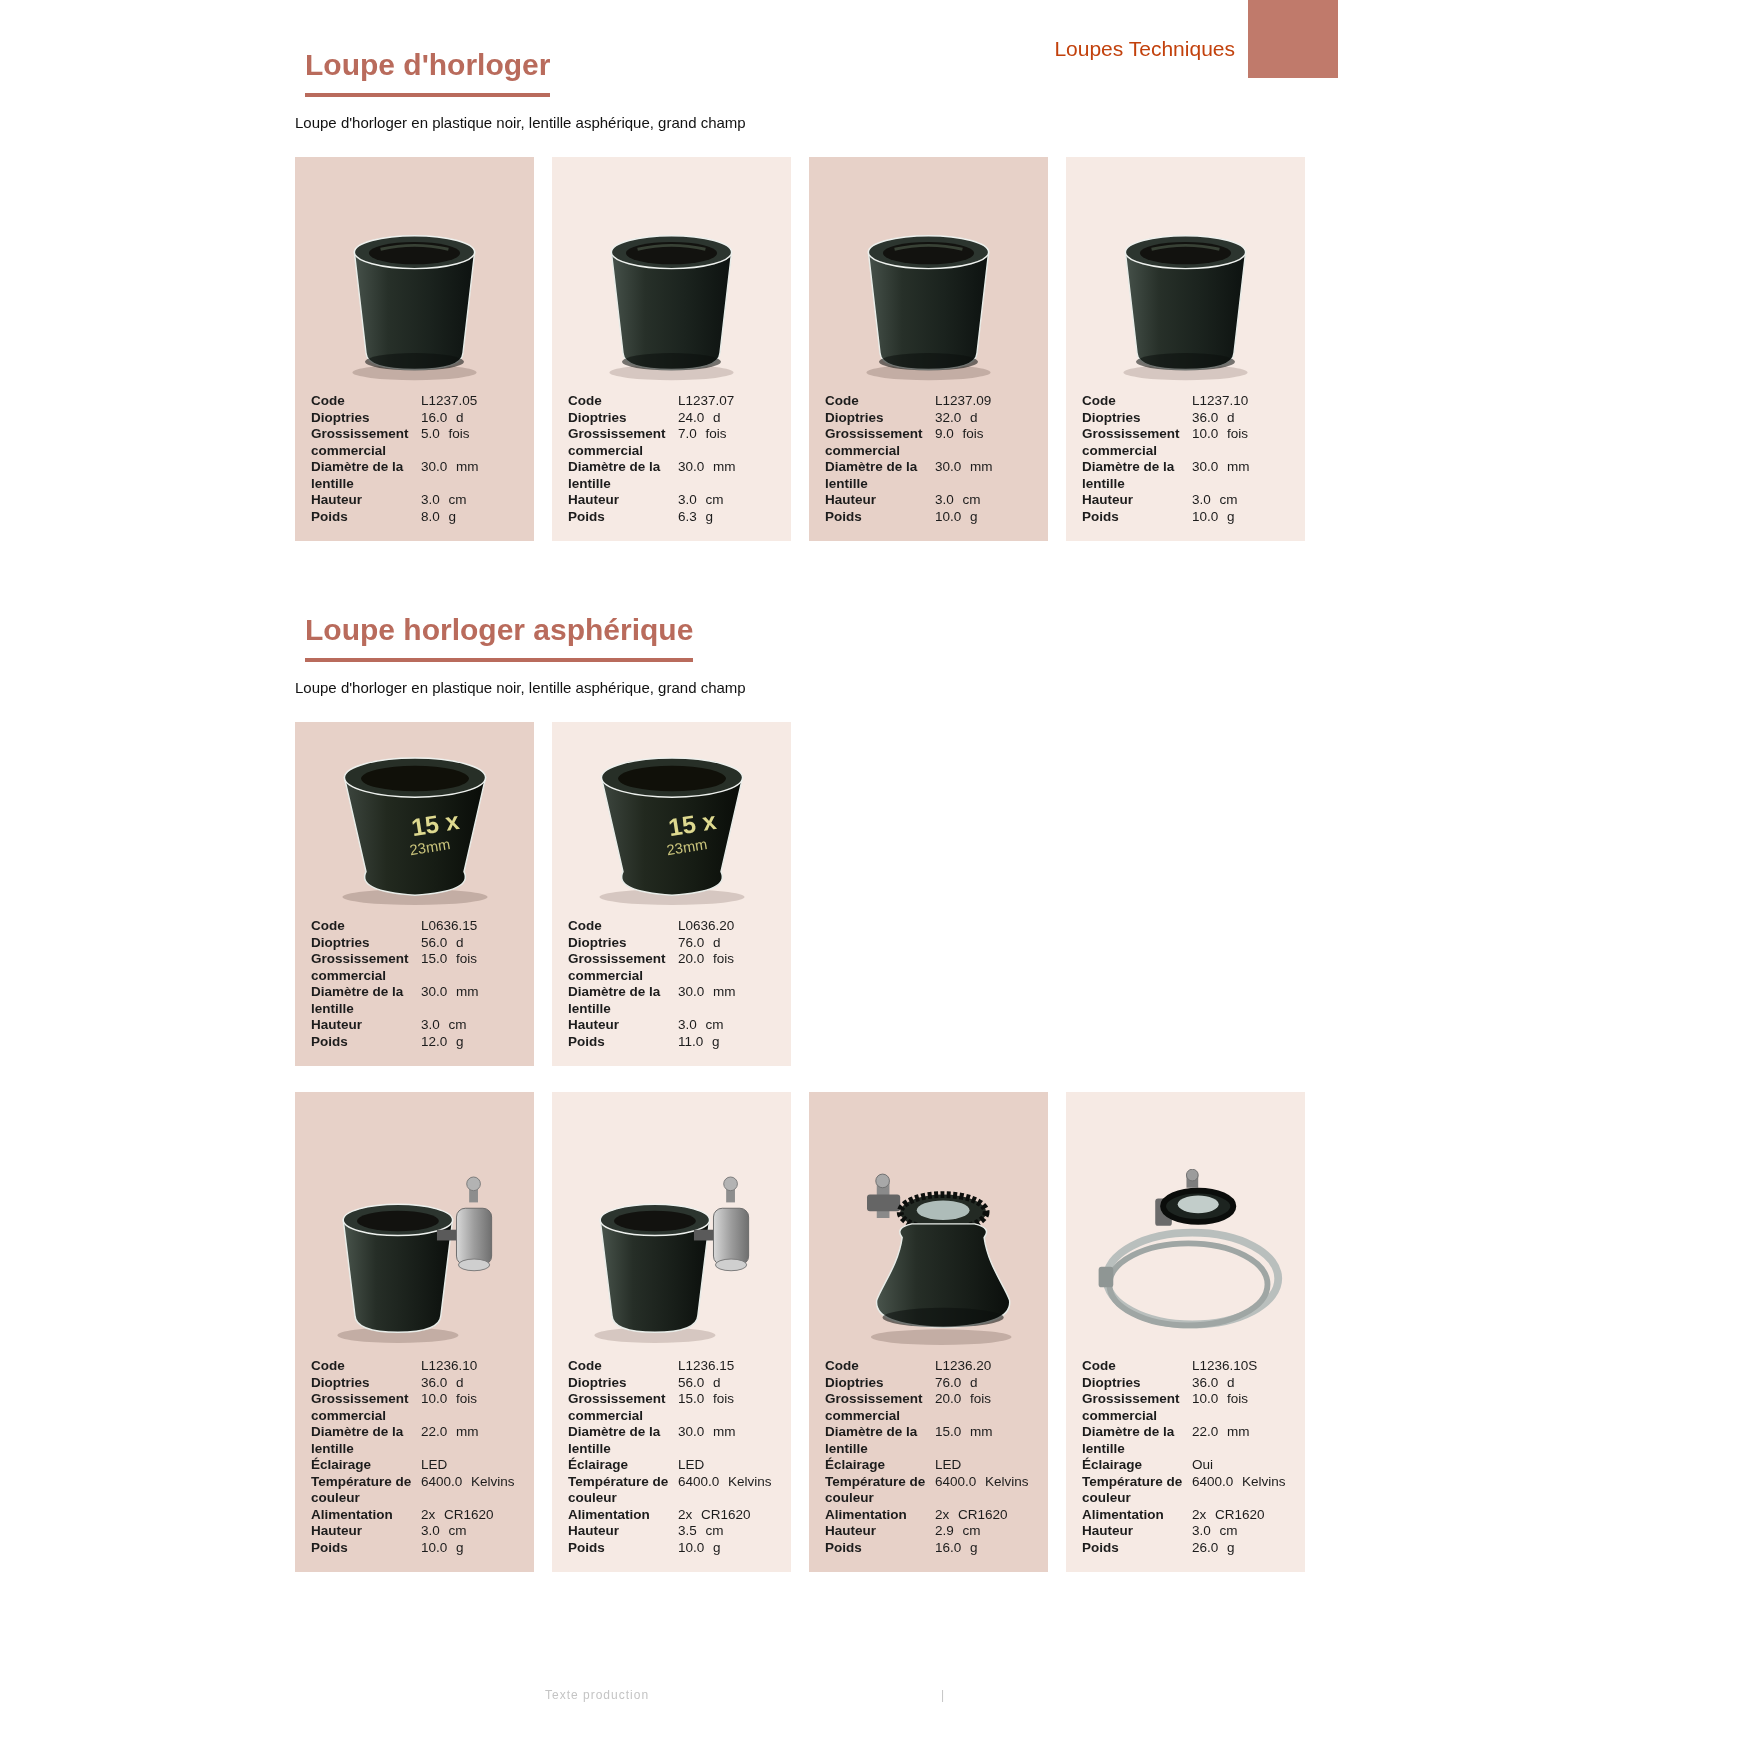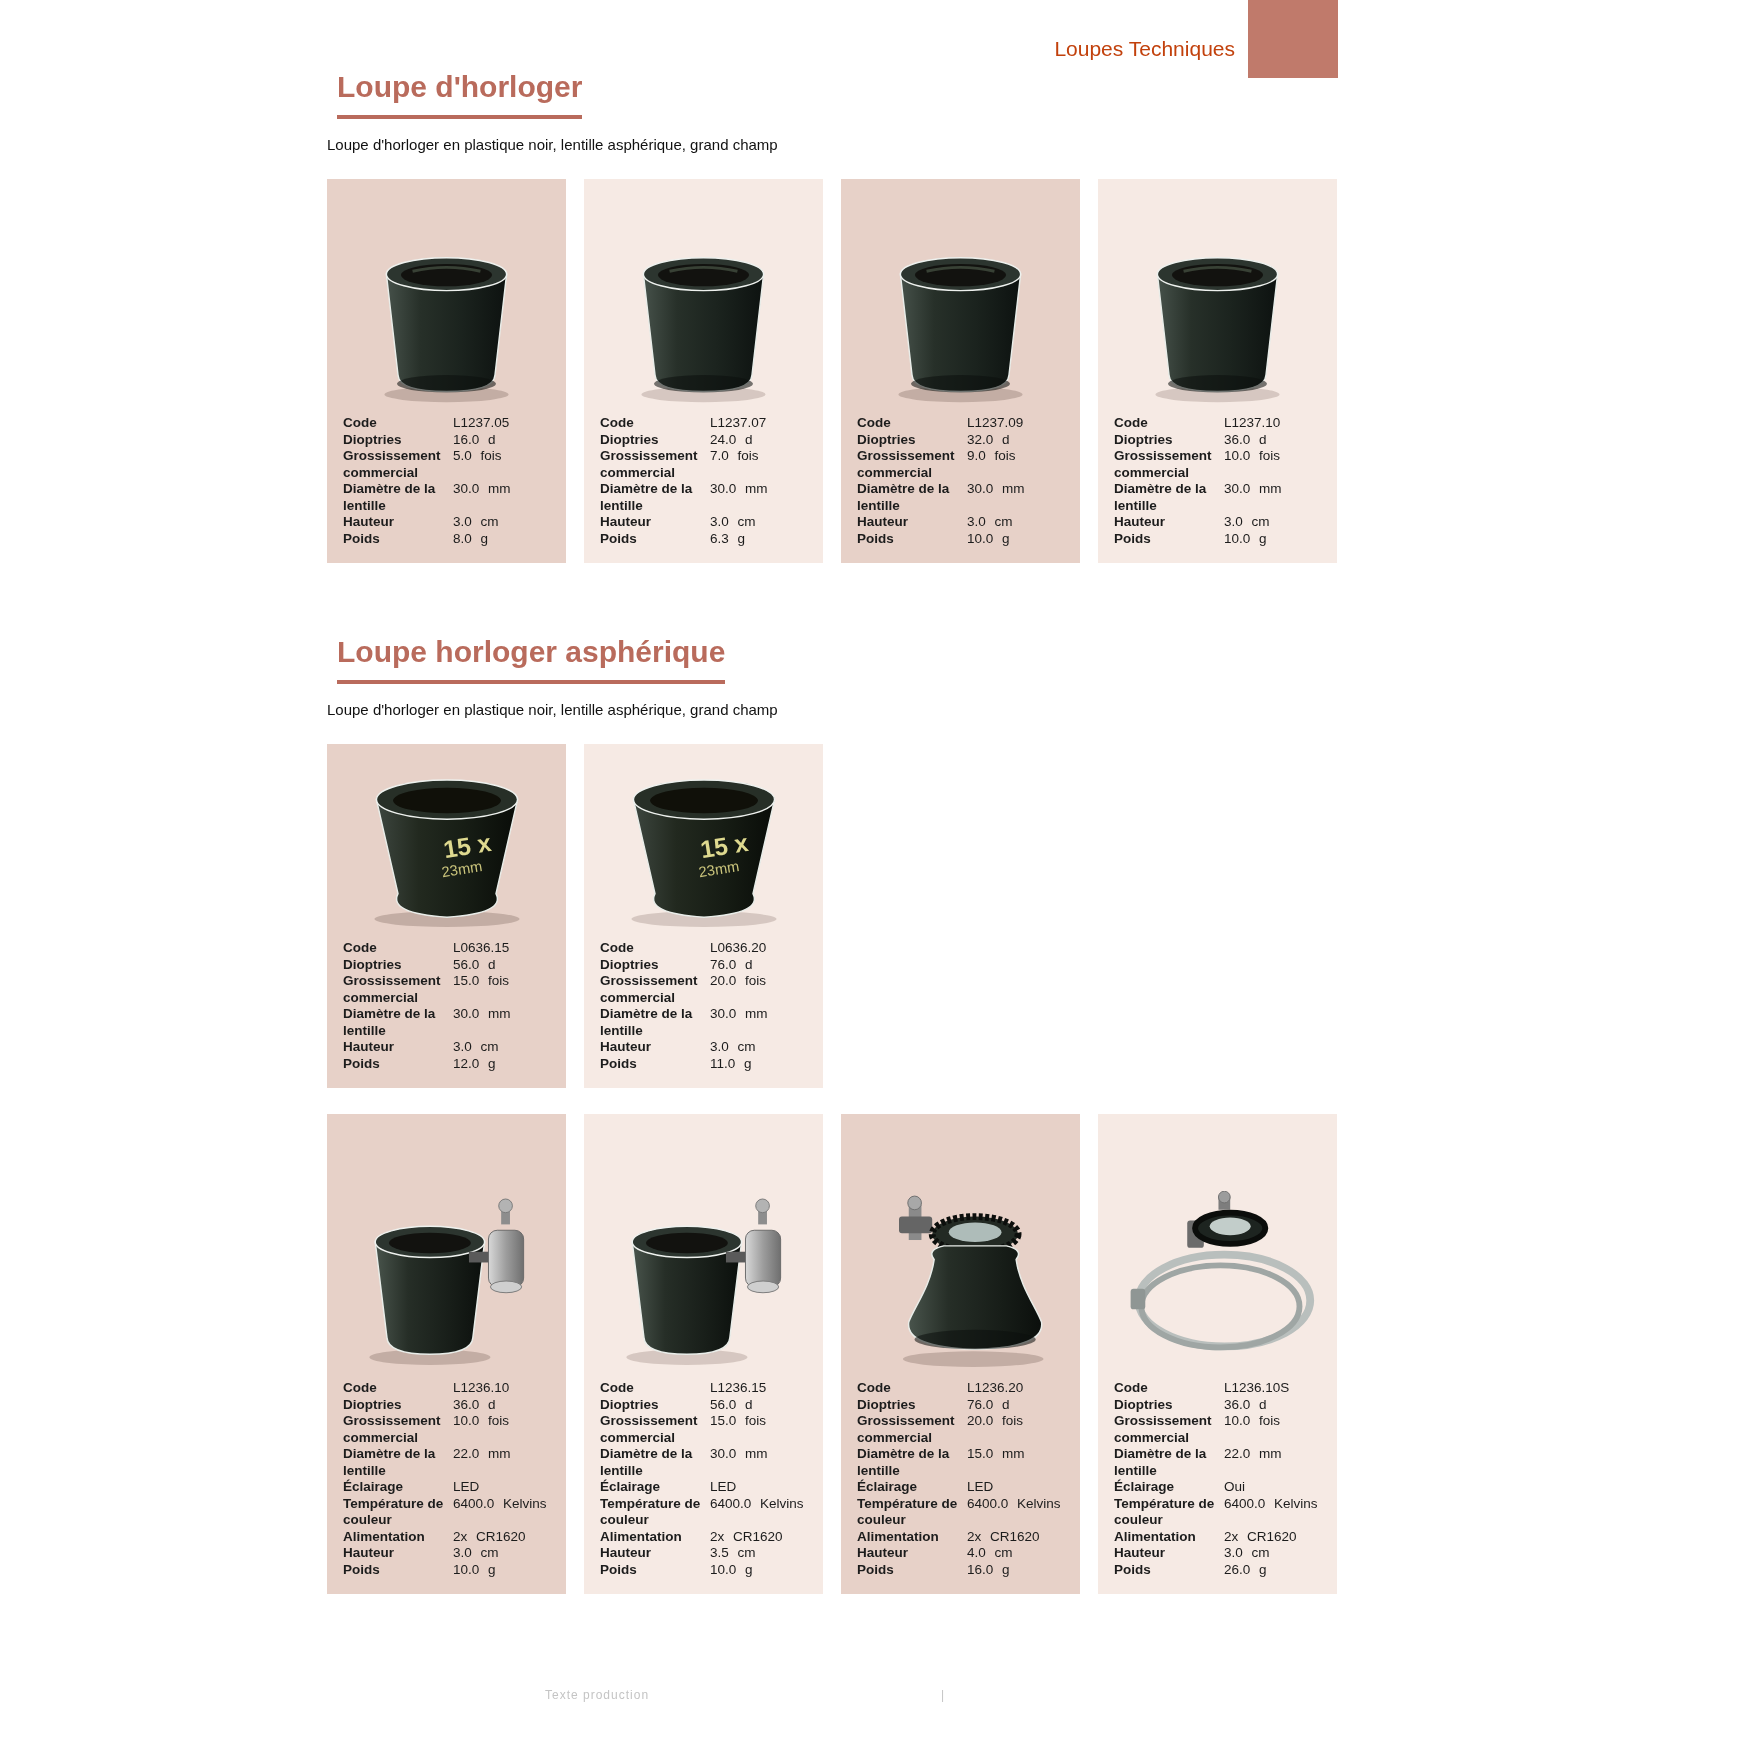--- a/index.html
+++ b/index.html
@@ -4,21 +4,21 @@
 <style>
   html,body{margin:0;padding:0;}
   body{
     width:1754px;height:1754px;position:relative;background:#ffffff;
     font-family:"Liberation Sans",sans-serif;color:#1c1c1c;overflow:hidden;
   }
   
   .corner-block{position:absolute;top:0;left:1248px;width:90px;height:78px;background:#c07a6b;}
   .header-tab{position:absolute;top:37px;right:519px;font-size:21px;color:#c2410c;white-space:nowrap;}
   
-  .content{position:absolute;left:295px;top:0;width:975px;padding-top:70px;margin-left:32px;}
+  .content{position:absolute;left:295px;top:0;width:975px;padding-top:48px;}
   .section-title{
     display:inline-block;margin:0 0 0 10px;font-size:30px;font-weight:bold;color:#b96b5c;
     line-height:34px;
   }
   .section-title::after{content:"";display:block;height:4px;background:#b96b5c;margin-top:11px;}
   .section-subtitle{margin:17px 0 0 0;font-size:15px;color:#111;}
   .cards-row{display:flex;gap:18px;margin-top:26px;align-items:stretch;}
   .sec2 .section-title{margin-top:72px;}
   .sec3 .section-title{margin-top:50px;}
   
@@ -475,21 +475,21 @@
             <div class="spec-row">
               <div class="spec-label">Température de couleur</div>
               <div class="spec-value">6400.0 Kelvins</div>
             </div>
             <div class="spec-row">
               <div class="spec-label">Alimentation</div>
               <div class="spec-value">2x CR1620</div>
             </div>
             <div class="spec-row">
               <div class="spec-label">Hauteur</div>
-              <div class="spec-value">4.0 cm</div>
+              <div class="spec-value">2.9 cm</div>
             </div>
             <div class="spec-row">
               <div class="spec-label">Poids</div>
               <div class="spec-value">16.0 g</div>
             </div>
           </div>
       </div>
 
       <div class="card light">
         <div class="image-area">

